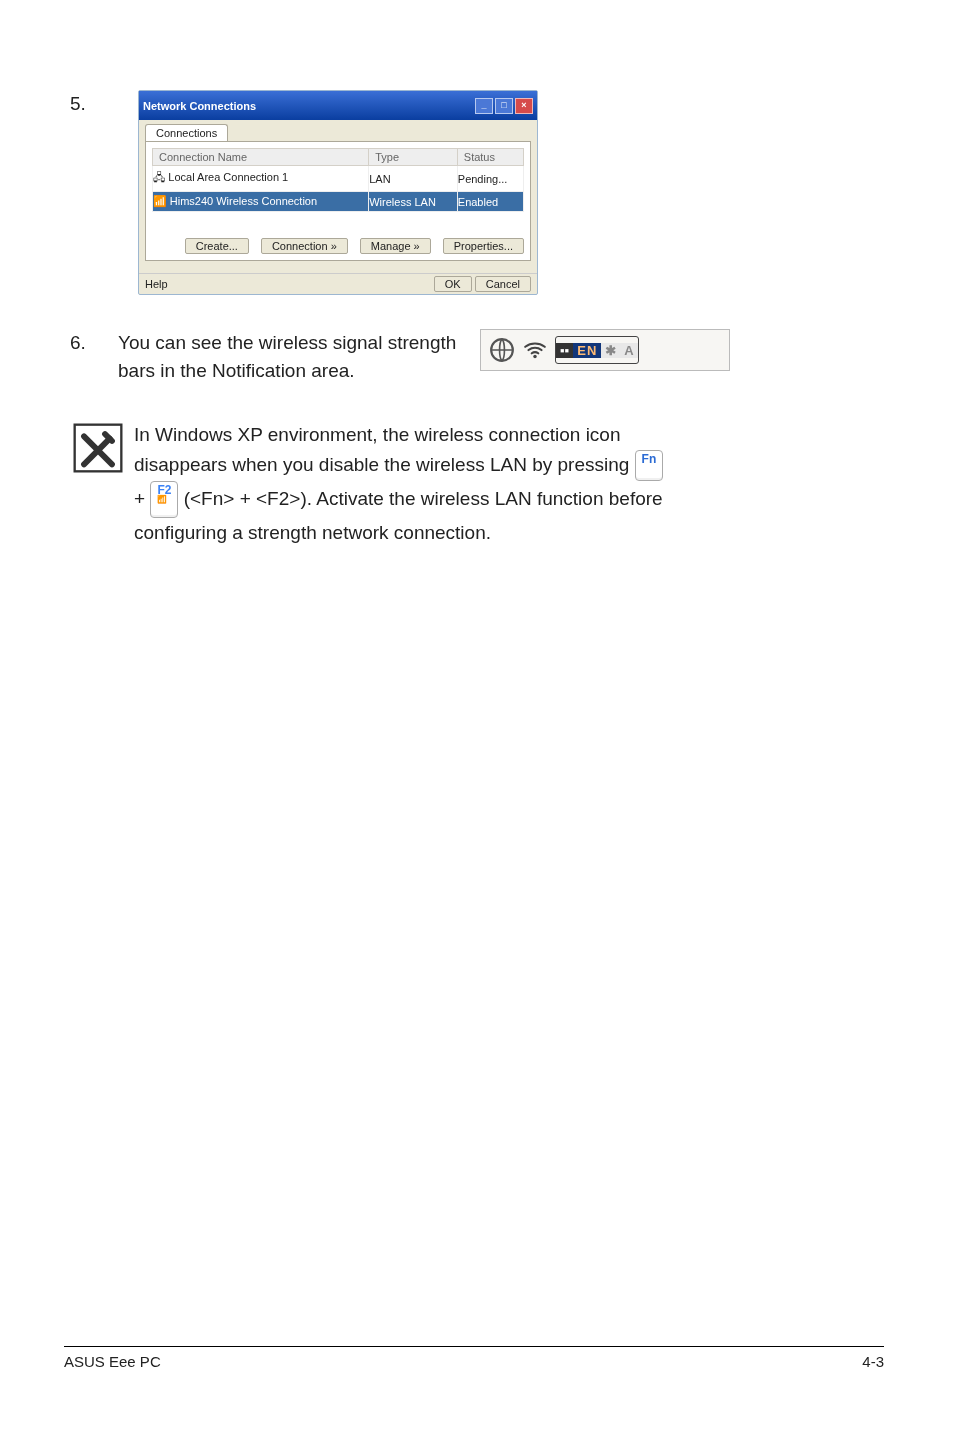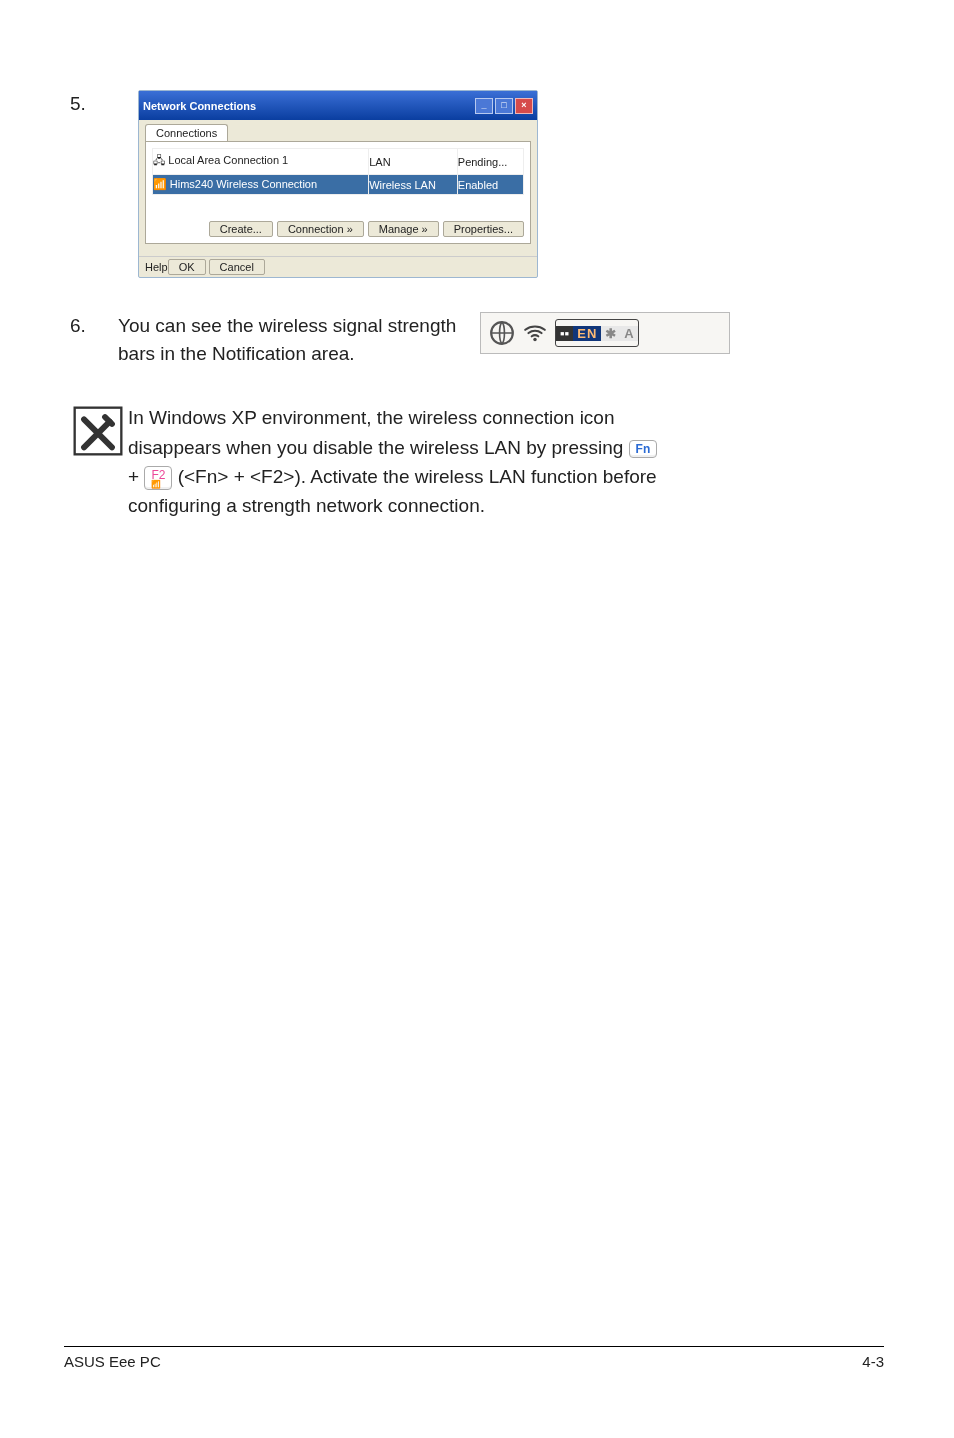--- a/index.html
+++ b/index.html
@@ -15,35 +15,35 @@
   .w-min{background:#4b78d6}
   .w-max{background:#4b78d6}
   .w-cls{background:#d64b4b}
   .tabstrip{display:flex;padding:4px 6px 0 6px;background:#ece9d8}
   .tab{border:1px solid #aca899;border-bottom:none;padding:2px 10px;background:#fff;border-radius:3px 3px 0 0;font-size:11px}
   .pane{margin:0 6px 6px 6px;background:#fff;border:1px solid #aca899;padding:6px}
   .tbl{width:100%;border-collapse:collapse;font-size:11px}
   .tbl th{background:#eee;border:1px solid #d4d0c8;padding:2px 6px;font-weight:normal;text-align:left;color:#666}
   .tbl td{border:1px solid #eee;padding:3px 0}
   .sel td{background:#3a6ea5;color:#fff}
-  .btnrow{display:flex;justify-content:flex-end;gap:4px;margin-top:26px}
-  .statbar{border-top:1px solid #ccc;margin-top:12px;padding:4px 6px;display:flex;}
+  .btnrow{display:flex;justify-content:flex-end;gap:12px;margin-top:26px}
+  .statbar{border-top:1px solid #ccc;margin-top:12px;padding:4px 6px;display:flex;justify-content:space-between}
   .xbtn{border:1px solid #aca899;background:#ece9d8;padding:1px 10px;font-size:11px;border-radius:2px}
   .tray{display:flex;align-items:center;gap:6px;width:250px;height:42px;border:1px solid #bbb;background:#f7f6f3;padding:0 8px;box-sizing:border-box}
   .tray .ic{display:flex;align-items:center;justify-content:center}
   .capsule{display:flex;align-items:center;height:26px;border:1px solid #444;border-radius:3px;overflow:hidden}
   .capsule span{padding:0 4px;font-size:13px;font-weight:bold}
   .cap-dark{background:#333;color:#fff}
   .cap-en{background:#11367a;color:#fdba74;letter-spacing:1px}
   .cap-lite{background:#e8e8e8;color:#888}
-  .note{display:flex;margin-top:36px;align-items:flex-start;gap:2px}
+  .note{display:flex;margin-top:36px;align-items:flex-start;gap:8px}
   .nicon{width:56px;height:56px;flex:0 0 56px}
   .ntext{font-size:19px;line-height:1.55}
-  .key{display:inline-block;border:1px solid #aaa;border-radius:4px;padding:1px 6px 1px 6px;font-size:12px;vertical-align:middle;box-shadow:inset 0 -2px 0 rgba(0,0,0,.06);color:#2b6bd4;font-weight:bold;line-height:14px}
-  .key-f2{color:#ec4899;font-weight:normal}
+  .key{display:inline-block;border:1px solid #aaa;border-radius:4px;padding:1px 6px 14px 6px;font-size:12px;vertical-align:middle;box-shadow:inset 0 -2px 0 rgba(0,0,0,.06);color:#2b6bd4;font-weight:bold;line-height:14px}
+  .key-f2{color:#3b82f6;font-weight:bold}
   .key-f2 sub{display:block;font-size:8px;line-height:6px}
   .footer{position:absolute;bottom:68px;left:64px;right:70px;border-top:1px solid #000;padding-top:6px;display:flex;justify-content:space-between;font-size:15px}
 </style>
 </head>
 <body>
 
 <div class="page">
 
   <div class="row">
     <div class="num">5.</div>
@@ -56,20 +56,25 @@
             <span class="wbtn w-max">□</span>
             <span class="wbtn w-cls">×</span>
           </span>
         </div>
         <div class="tabstrip">
             <div class="tab">Connections</div>
           </div>
         <div class="pane">
           <table class="tbl">
             <tbody>
+                <tr>
+              <th>Connection Name</th>
+              <th>Type</th>
+              <th>Status</th>
+            </tr>
             <tr>
               <td>🖧 <span>Local Area Connection 1</span></td>
               <td>LAN</td>
               <td>Pending...</td>
             </tr>
             <tr class="sel">
               <td>📶 <span>Hims240 Wireless Connection</span></td>
               <td>Wireless LAN</td>
               <td>Enabled</td>
             </tr>

